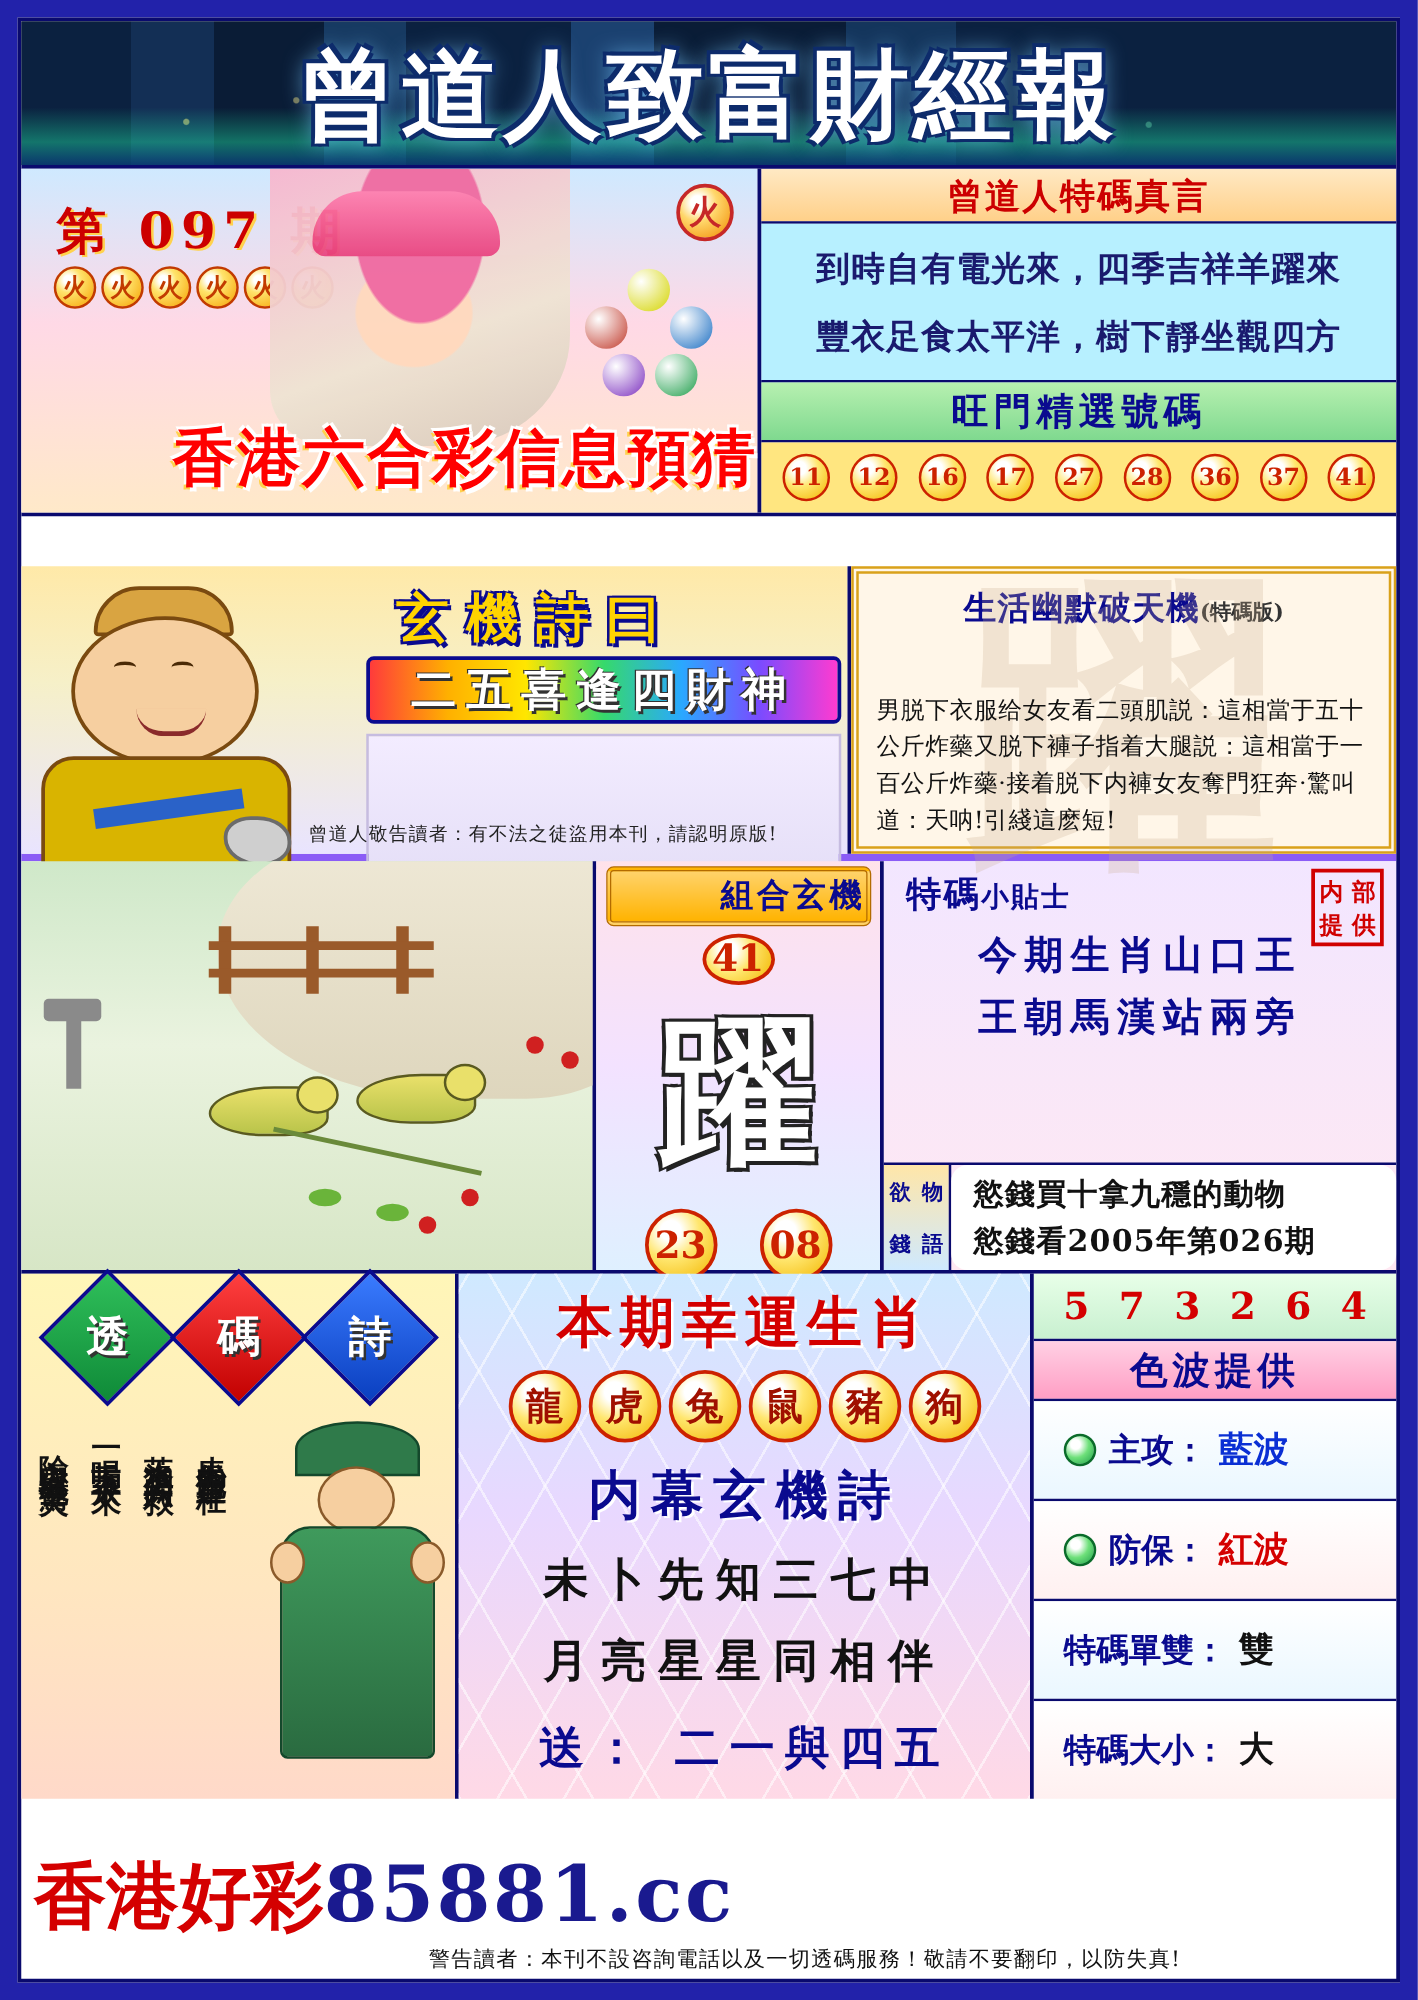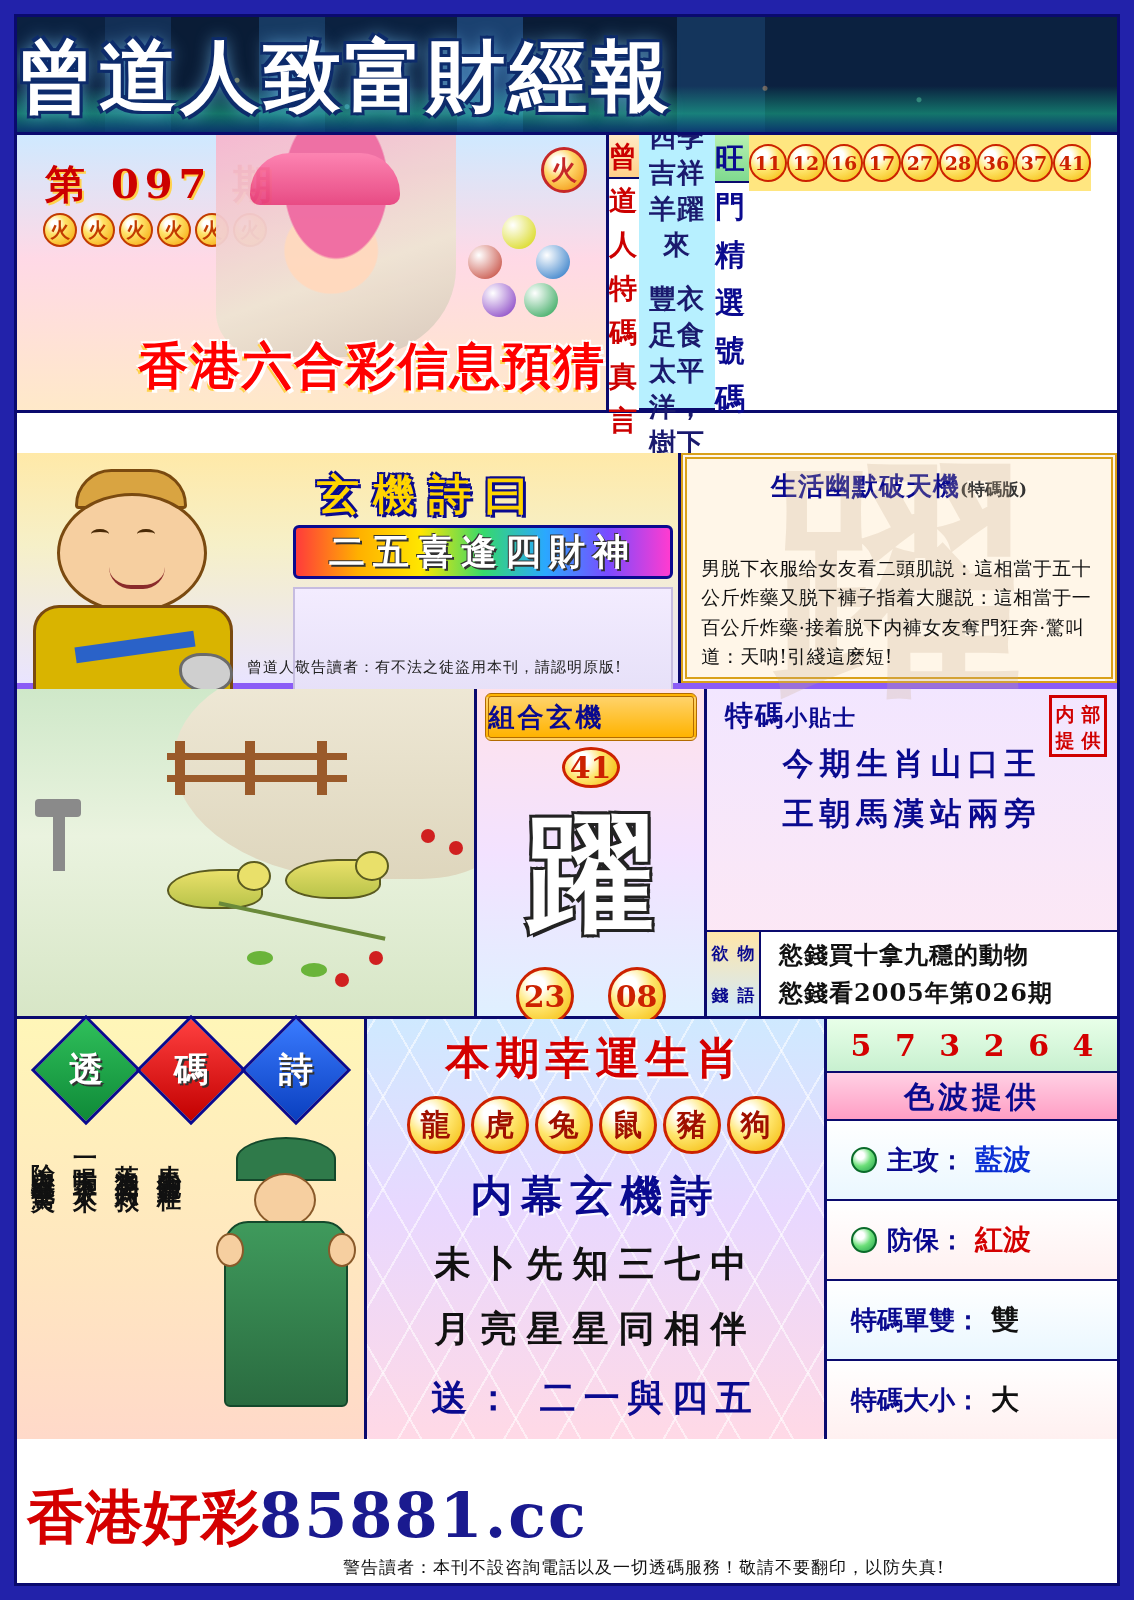--- a/index.html
+++ b/index.html
@@ -40,21 +40,21 @@
       radial-gradient(circle at 68% 62%, rgba(255,180,120,.4) 0 2px, transparent 3px),
       radial-gradient(circle at 82% 72%, rgba(140,255,200,.35) 0 2px, transparent 3px),
       linear-gradient(90deg, #0b2140 0 8%, #132f55 8% 14%, #0a1c36 14% 22%, #173a62 22% 28%, #0b2140 28% 40%, #1b4170 40% 46%, #0a1c36 46% 60%, #14355c 60% 68%, #0b2140 68% 100%);
   }
   .masthead .glow {
     position: absolute; left: 0; right: 0; bottom: 0; height: 46px;
     background: linear-gradient(180deg, rgba(30,220,160,0) 0%, rgba(30,220,160,.45) 60%, rgba(10,60,120,.8) 100%);
   }
   .masthead h1 {
     position: relative;
-    text-align: left;
+    text-align: center;
     line-height: 118px;
     font-size: 78px;
     font-weight: 700;
     letter-spacing: 4px;
     font-family: "DejaVu Serif", "Liberation Serif", serif;
     color: #ffffff;
     text-shadow:
       3px 3px 0 #0d2b6b, -3px -3px 0 #0d2b6b, 3px -3px 0 #0d2b6b, -3px 3px 0 #0d2b6b,
       0 0 18px rgba(120,200,255,.9);
   }
@@ -118,21 +118,21 @@
     position: absolute; left: 0; right: 0; bottom: 10px;
     text-align: right;
     font-size: 50px; font-weight: 700;
     font-family: Liberation Sans, sans-serif;
     color: #ff0000;
     letter-spacing: 2px;
     text-shadow: 3px 3px 0 #fff, -2px -2px 0 #fff, 2px -2px 0 #fff, -2px 2px 0 #ffd24d;
     margin-left: 24px;
   }
 
-  .right1 { width: 460px; display: flex; flex-direction: row; }
+  .right1 { width: 508px; display: flex; flex-direction: column; }
   .truth-head {
     height: 44px; line-height: 44px; text-align: center;
     background: linear-gradient(180deg,#ffe9c4,#ffd089);
     color: #cc0000; font-size: 28px; font-weight: 700;
     font-family: "DejaVu Serif", serif; letter-spacing: 2px;
     border-bottom: 2px solid #0a0a6e;
   }
   .truth-body {
     flex: 1; background: #b7f0ff;
     display:flex; flex-direction: column; justify-content: center; gap: 18px;
@@ -262,21 +262,21 @@
   .leaf { position:absolute; width: 26px; height: 14px; background:#6ab43a; border-radius: 50%; }
   .berry { position:absolute; width: 14px; height: 14px; border-radius:50%; background:#d02020; }
 
   .combo {
     width: 230px; position: relative;
     background: linear-gradient(180deg,#ffe2ea 0%, #f3e2ff 50%, #dff0ff 100%);
     border-right: 3px solid #0a0a6e;
     display: flex; flex-direction: column; align-items: center;
   }
   .combo-head {
-    margin-top: 4px; width: 212px; height: 52px; line-height: 40px; text-align: left;
+    margin-top: 4px; width: 212px; height: 52px; line-height: 40px; text-align: right;
     background: linear-gradient(180deg,#ffd36b,#ffb300);
     border: 4px double #b36b00; border-radius: 6px;
     font-size: 26px; font-weight: 700; color: #0a0a8f; letter-spacing: 3px;
     font-family: "DejaVu Serif", serif;
   }
   .combo-ball-top {
     margin-top: 6px; width: 58px; height: 58px; border-radius: 50%;
     background: radial-gradient(circle at 34% 28%, #fff 0 16%, #ffe66e 45%, #f2b600 100%);
     border: 3px solid #cc2200; color: #cc2200;
     font-size: 30px; font-weight: 700; display:flex; align-items:center; justify-content:center;
@@ -312,21 +312,21 @@
     display: grid; grid-template-columns: 1fr 1fr; align-items: center;
   }
   .tips-bottom { display: flex; height: 86px; border-top: 2px solid #0a0a6e; }
   .tb-left {
     width: 54px; display: grid; grid-template-columns: 1fr 1fr;
     font-size: 17px; font-weight: 700; color: #0a0a8f;
     font-family: "DejaVu Serif", serif; text-align: center; align-items: center;
     background: linear-gradient(180deg,#ffe6a8,#cfe9ff);
     border-right: 2px solid #0a0a6e;
   }
-  .tb-right { flex: 1; background:#fff; display:flex; flex-direction:column; justify-content:center; gap:6px; padding-left: 18px; }
+  .tb-right { flex: 1; background:#fff; display:flex; flex-direction:column; justify-content:center; gap:6px; padding-left: 18px; border-radius: 13px; }
   .tb-right div { font-size: 24px; font-weight: 700; color: #111; font-family: "DejaVu Serif", serif; letter-spacing: 1px; }
 
   
   .row4 { display: flex; height: 420px; }
   .toupoem {
     width: 350px; position: relative;
     background: linear-gradient(180deg,#fff6b8 0%, #ffe6c0 60%, #ffd9c9 100%);
     border-right: 3px solid #0a0a6e;
   }
   .diamonds { display:flex; justify-content: space-around; padding: 12px 16px 0; }

